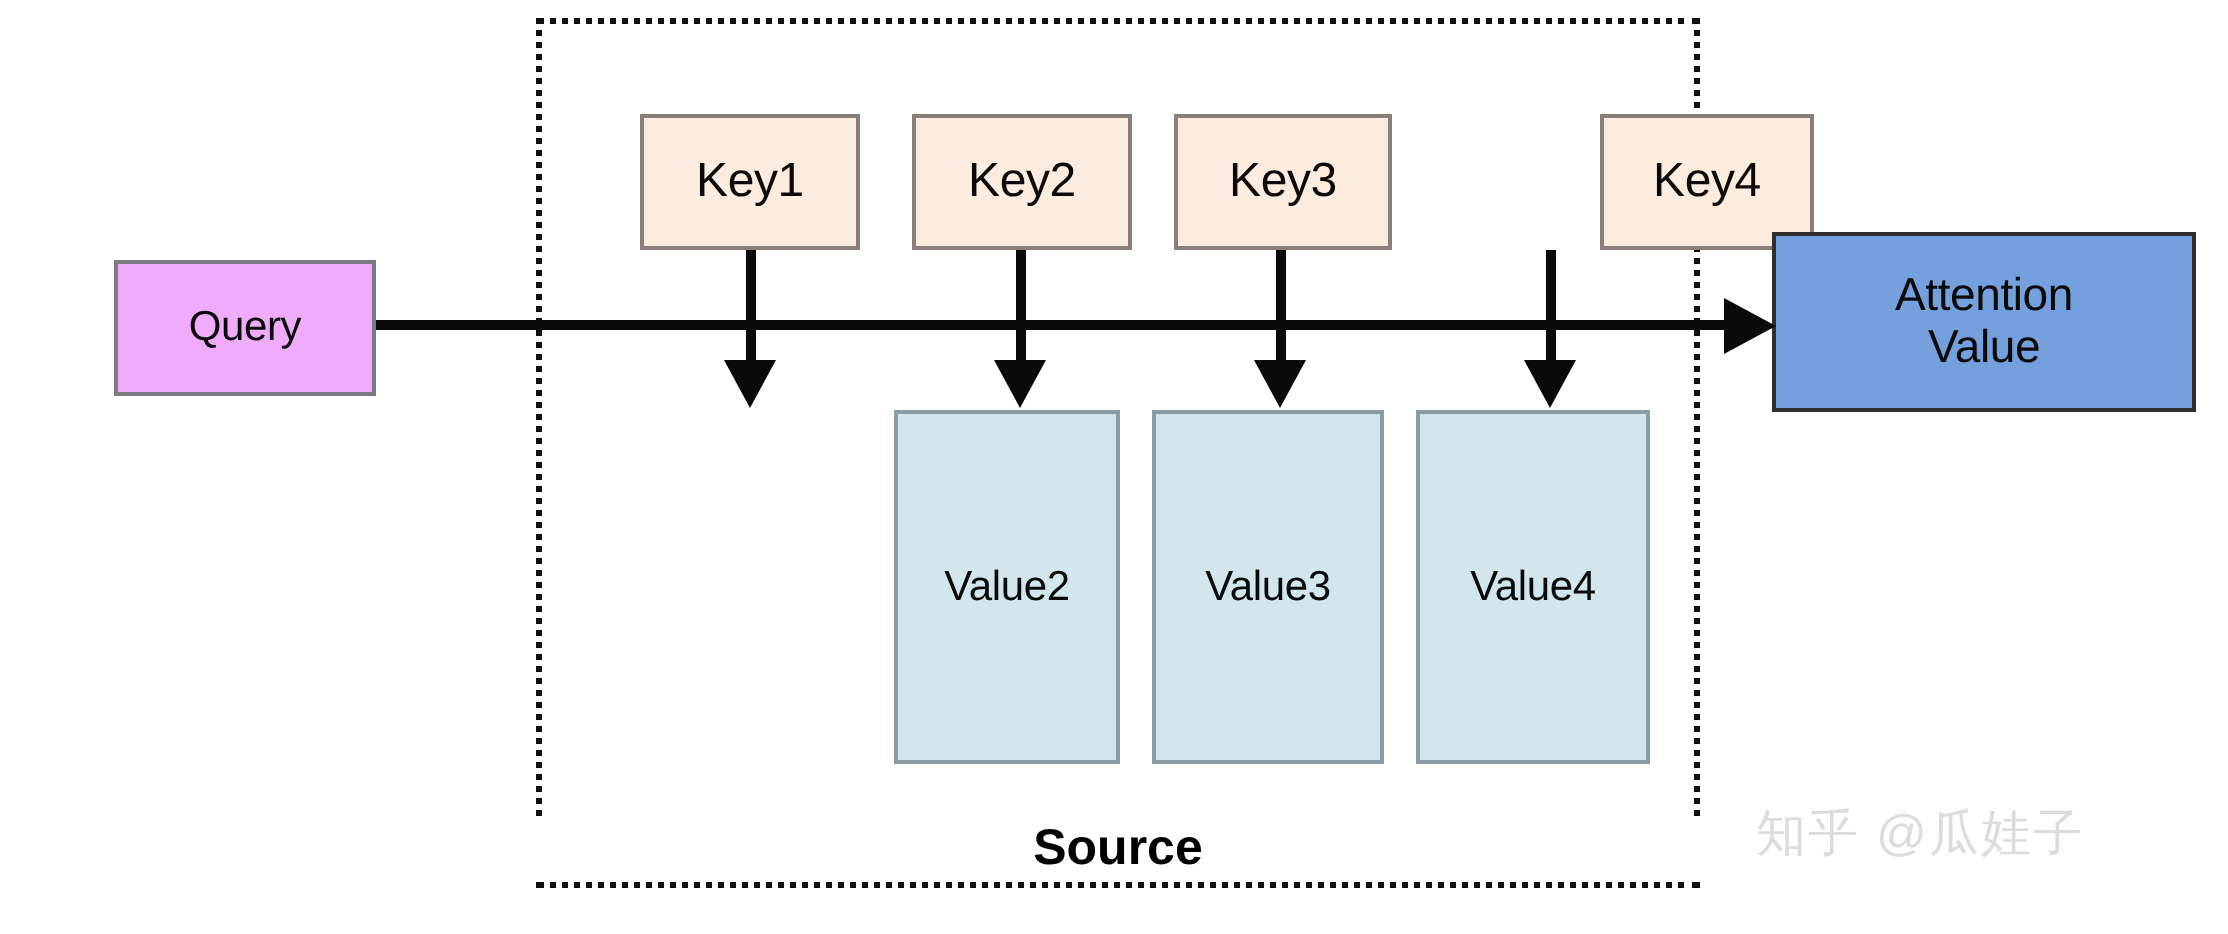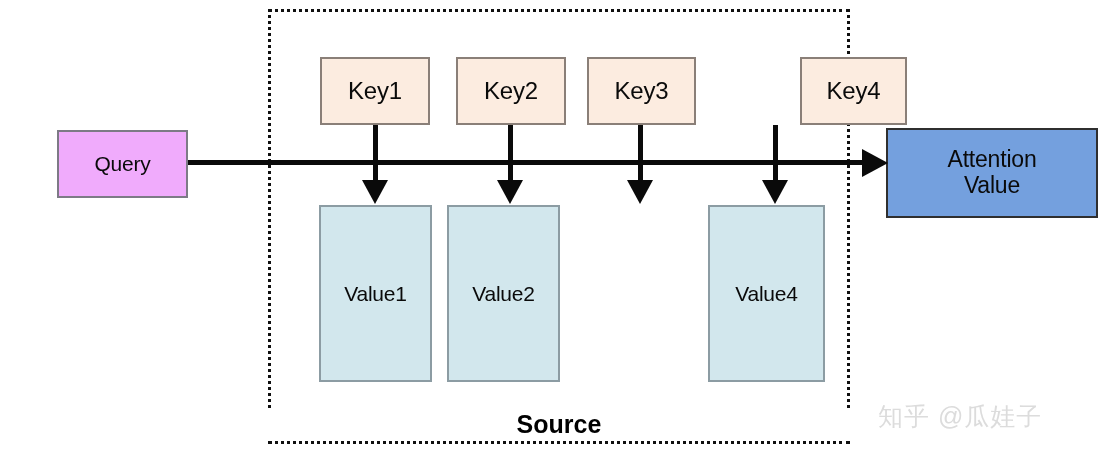--- a/index.html
+++ b/index.html
@@ -57,21 +57,21 @@
     border: 2px solid #8c9ca3;
     font-size: 21px;
   }
   .value1 { left: 319px; width: 113px; }
   .value2 { left: 447px; width: 113px; }
   .value3 { left: 576px; width: 116px; }
   .value4 { left: 708px; width: 117px; }
 
   .attention-box {
     left: 886px;
-    top: 128px;
+    top: 116px;
     width: 212px;
     height: 90px;
     background: #74a0de;
     border: 2px solid #2f2f2f;
     font-size: 23px;
   }
 
   .source-frame {
     position: absolute;
     left: 268px;
@@ -167,25 +167,25 @@
   <div class="node key-box key2">
     <span>Key2</span>
   </div>
   <div class="node key-box key3">
     <span>Key3</span>
   </div>
   <div class="node key-box key4">
     <span>Key4</span>
   </div>
 
-  <div class="node value-box value1">
-    <span>Value1</span>
-  </div>
   <div class="node value-box value2">
     <span>Value2</span>
+  </div>
+  <div class="node value-box value3">
+    <span>Value3</span>
   </div>
   <div class="node value-box value4">
     <span>Value4</span>
   </div>
 
   <div class="node attention-box">
     <span>
       <span>Attention</span><br>
       <span>Value</span>
     </span>

